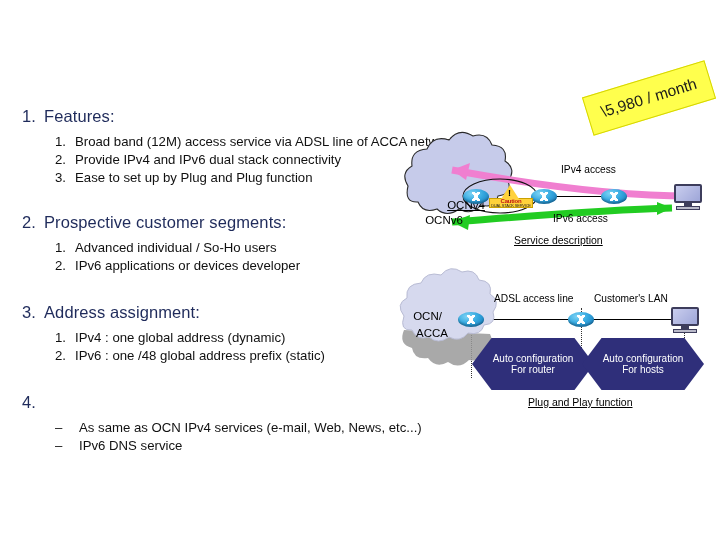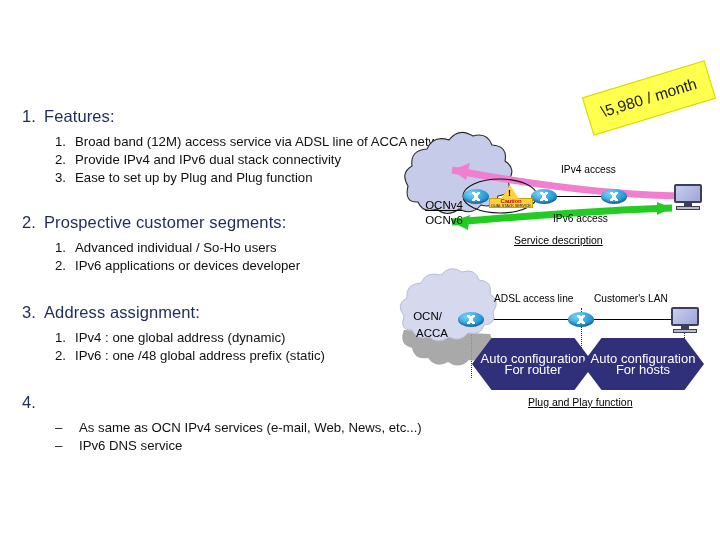--- a/index.html
+++ b/index.html
@@ -156,21 +156,21 @@
     font-size: 4px; color: #222; text-align: center; line-height: 4px;
     letter-spacing: -.2px;
   }
 
   
   .chev {
     position: absolute; height: 52px; z-index: 6;
     background: #2f2f7a;
     display: flex; flex-direction: column;
     align-items: center; justify-content: center;
-    color: #ffffff; font-size: 13px; line-height: 11px;
+    color: #ffffff; font-size: 10px; line-height: 11px;
     clip-path: polygon(0% 50%, 16% 0%, 84% 0%, 100% 50%, 84% 100%, 16% 100%);
     text-align: center;
   }
 
   .footer {
     position: absolute; left: 0; right: 0; bottom: 10px;
     font-size: 10.5px; color: #000;
     display: flex; justify-content: flex-end; align-items: baseline;
     padding-right: 16px;
   }
@@ -269,21 +269,21 @@
     <g>
       <path d="M404 330 q-6 14 8 18 q2 12 16 10 q8 11 20 4 q11 8 21 -2
                q12 3 14 -9 q13 -4 7 -17" fill="#9a9a9a" opacity="0.85"></path>
       <path d="M404 316 q-9 -12 3 -18 q-2 -14 14 -15 q5 -12 20 -8 q9 -11 21 -3
                q13 -4 17 8 q14 1 11 14 q11 7 3 18 q4 12 -9 13 q-3 11 -16 8
                q-8 10 -19 4 q-11 8 -20 0 q-12 4 -17 -7 q-13 1 -8 -14 Z" fill="#d6d9ee" stroke="#b9bcd4" stroke-width="1"></path>
     </g>
   </svg>
 
   <div class="cloud-label" style="left:413px; top:178px; width:62px;margin-top:36px;">OCNv6</div>
-  <div class="cloud-label" style="left:413px; top:199px; width:62px;text-decoration:underline;">OCNv4</div>
+  <div class="cloud-label" style="left:435px; top:199px; width:62px;text-decoration:underline;">OCNv4</div>
 
   <div class="router" style="left:463px; top:189px;"></div>
   <div class="router" style="left:531px; top:189px;"></div>
   <div class="router" style="left:601px; top:189px;"></div>
 
   <div class="wire" style="left:556px; top:196px; width:47px;"></div>
   <div class="wire" style="left:626px; top:196px; width:48px;"></div>
 
   <div class="caution" style="left:489px; top:190px;">
     <div class="bar">

